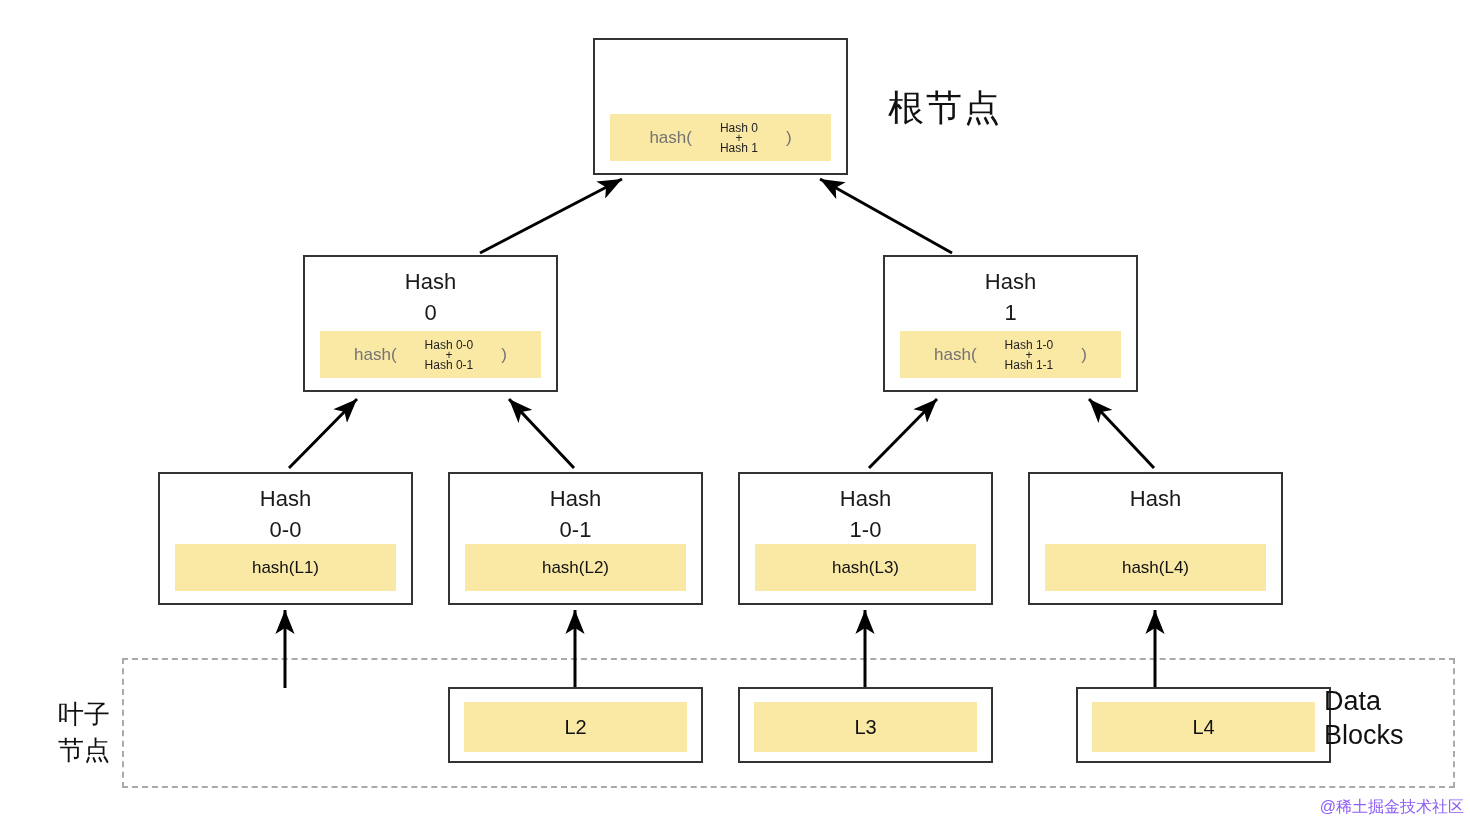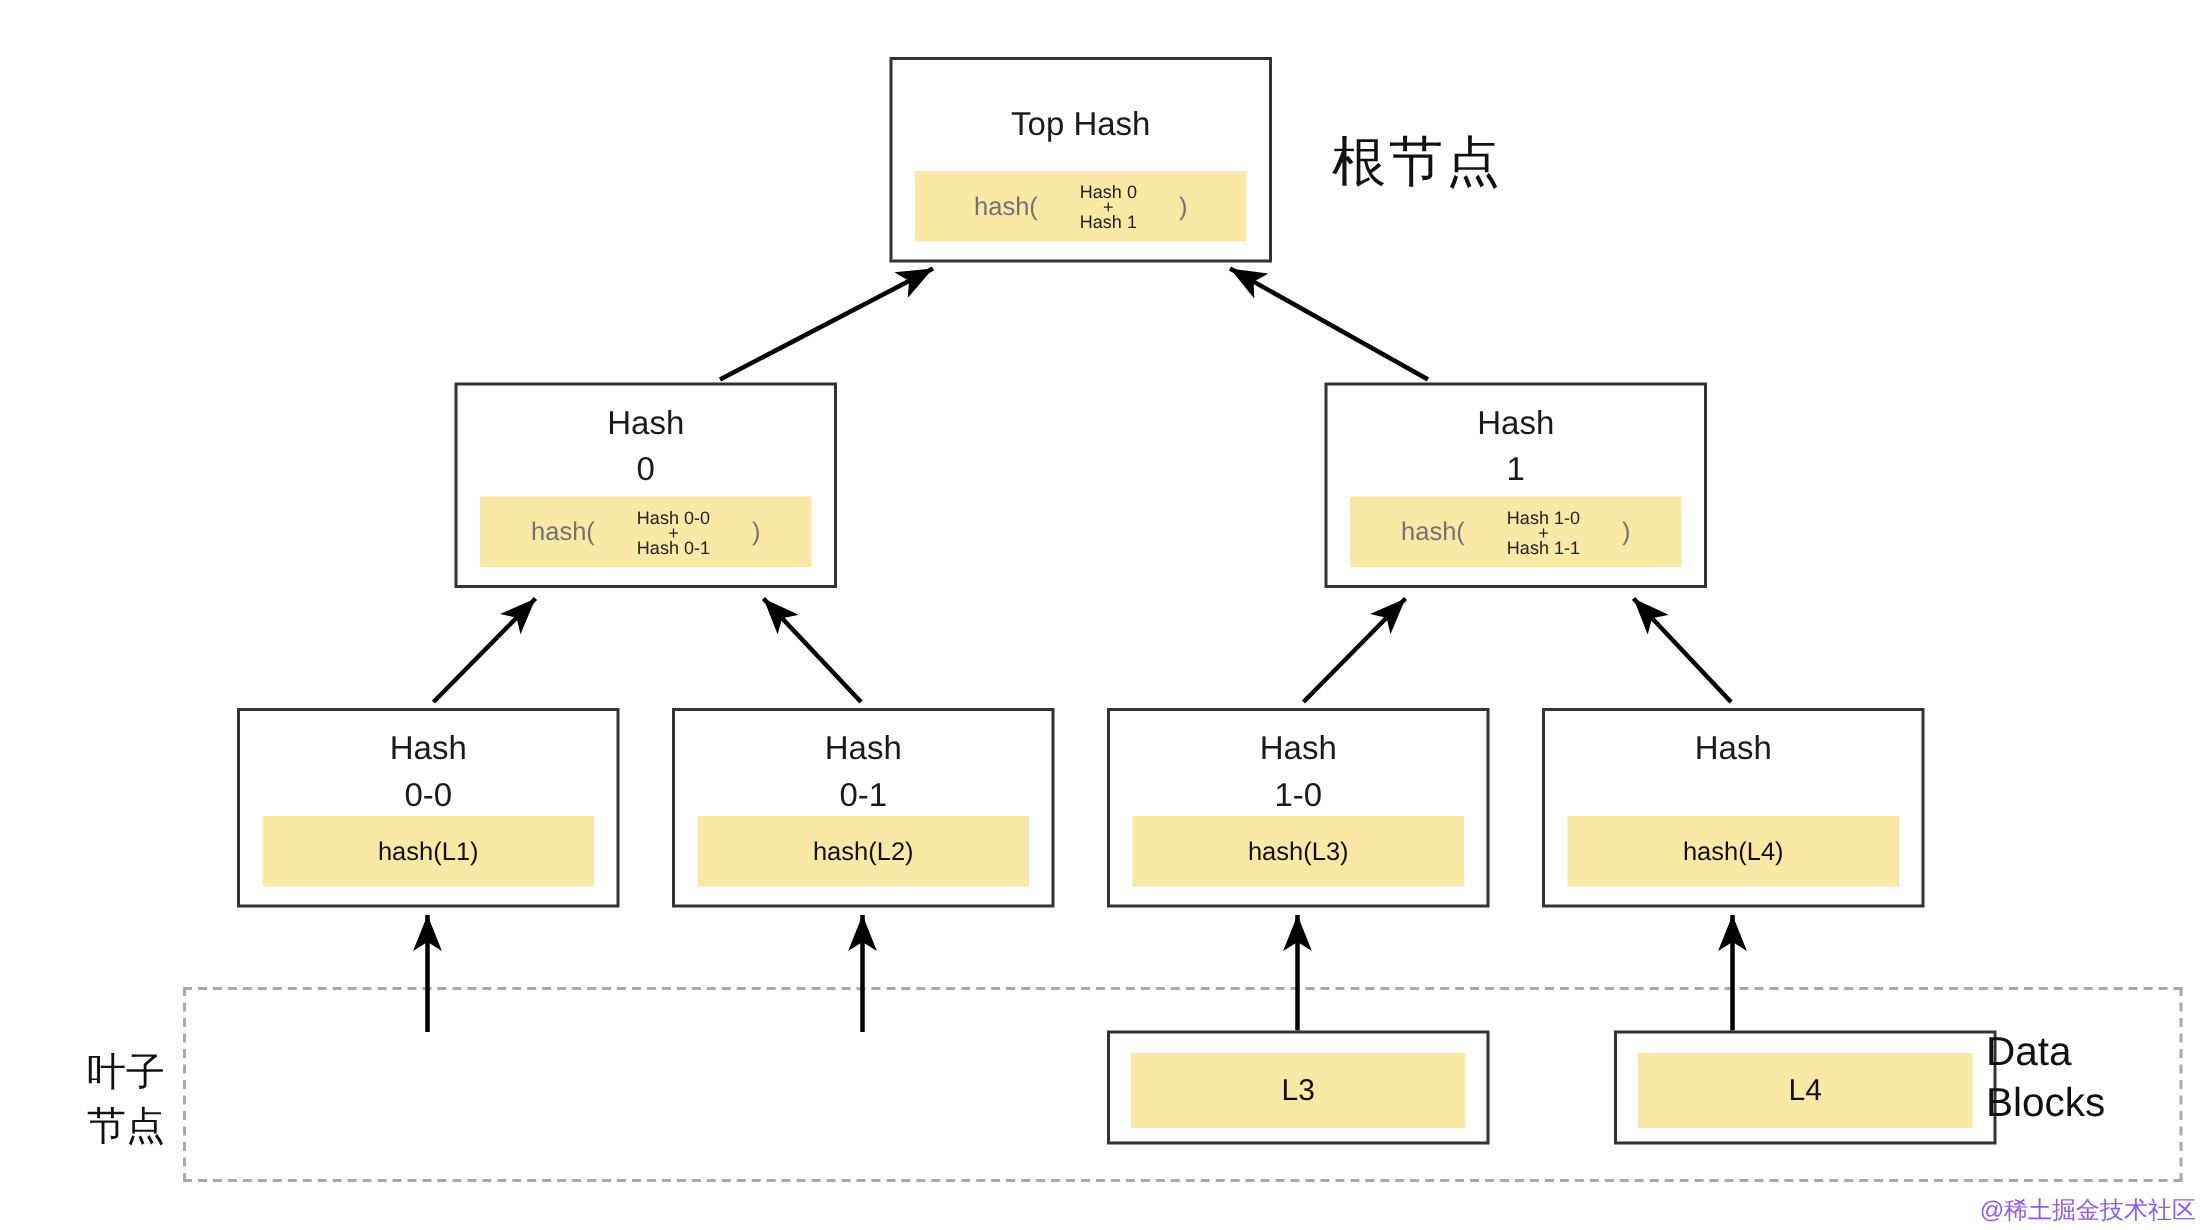--- a/index.html
+++ b/index.html
@@ -171,21 +171,20 @@
     <line x1="574" y1="468" x2="509" y2="399" marker-end="url(#ah)"></line>
     <line x1="869" y1="468" x2="937" y2="399" marker-end="url(#ah)"></line>
     <line x1="1154" y1="468" x2="1089" y2="399" marker-end="url(#ah)"></line>
     <line x1="285" y1="688" x2="285" y2="610" marker-end="url(#ah)"></line>
     <line x1="575" y1="688" x2="575" y2="610" marker-end="url(#ah)"></line>
     <line x1="865" y1="688" x2="865" y2="610" marker-end="url(#ah)"></line>
     <line x1="1155" y1="688" x2="1155" y2="610" marker-end="url(#ah)"></line>
   </svg>
 
   <div class="node" style="left:593px; top:38px; width:255px; height:137px;">
-    <div class="node-title title-single">Top Hash</div>
     <div class="formula-box">
       <span class="fx-prefix">hash(</span>
       <span class="fx-stack">
         <span>Hash 0</span>
         <span>+</span>
         <span>Hash 1</span>
       </span>
       <span class="fx-suffix">)</span>
     </div>
   </div>
@@ -254,20 +253,23 @@
 
   <div class="node" style="left:1028px; top:472px; width:255px; height:133px;">
     <div class="node-title title-double">
       <div>Hash</div>
     </div>
     <div class="formula-box">
       <span class="fx-single">hash(L4)</span>
     </div>
   </div>
 
+  <div class="data-block" style="left:448px;">
+    <div class="data-block-inner">L2</div>
+  </div>
   <div class="data-block" style="left:738px;">
     <div class="data-block-inner">L3</div>
   </div>
   <div class="data-block" style="left:1076px;">
     <div class="data-block-inner">L4</div>
   </div>
 
   <div class="root-label">根节点</div>
 
   <div class="leaf-label">

